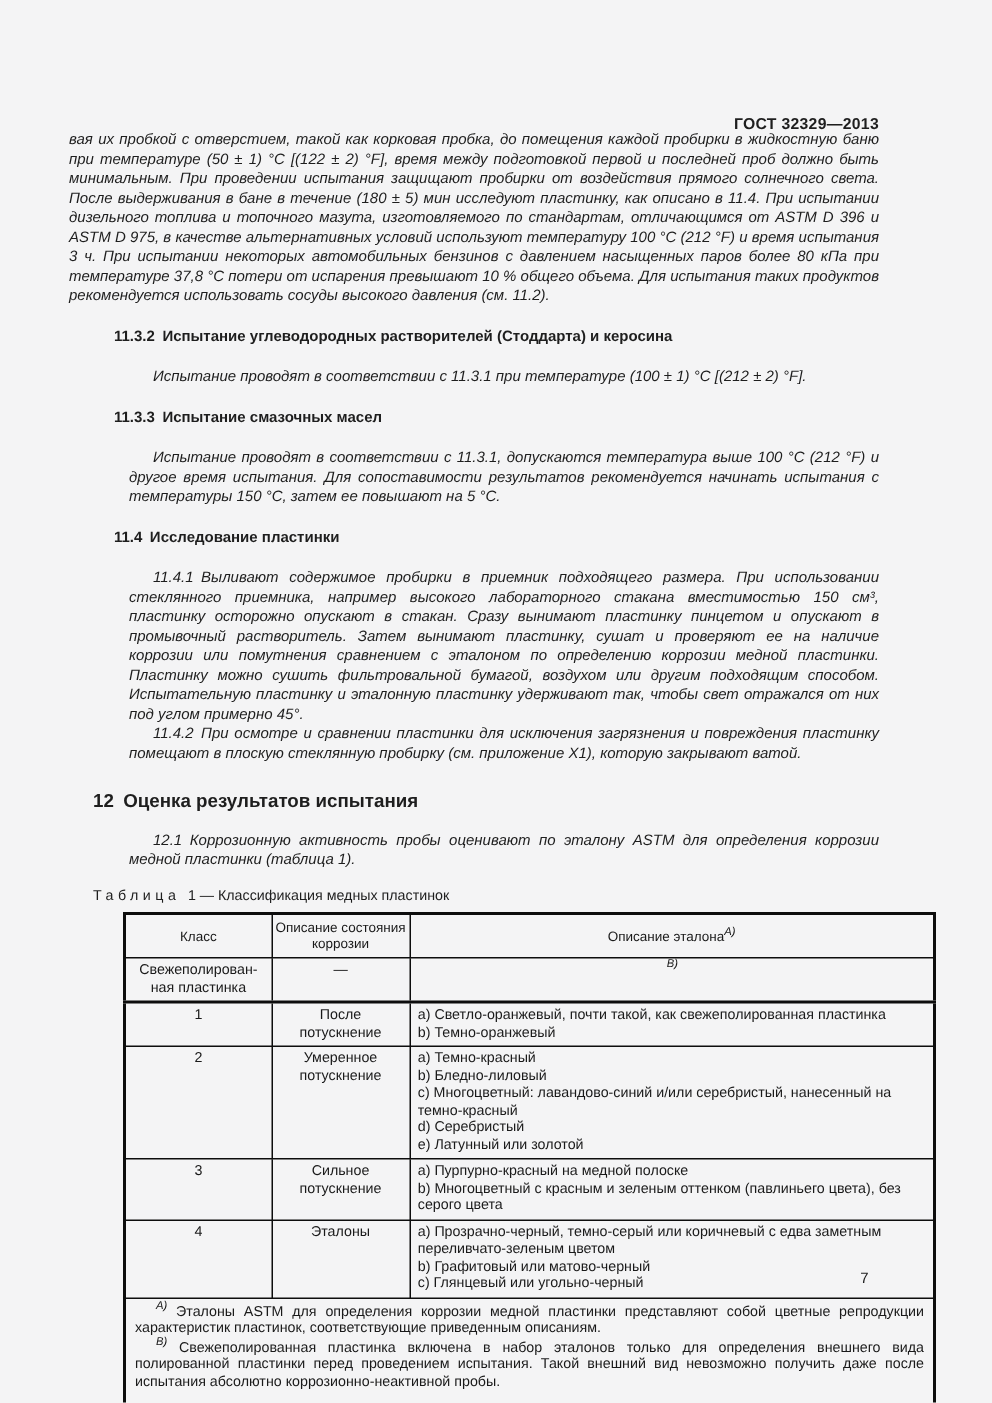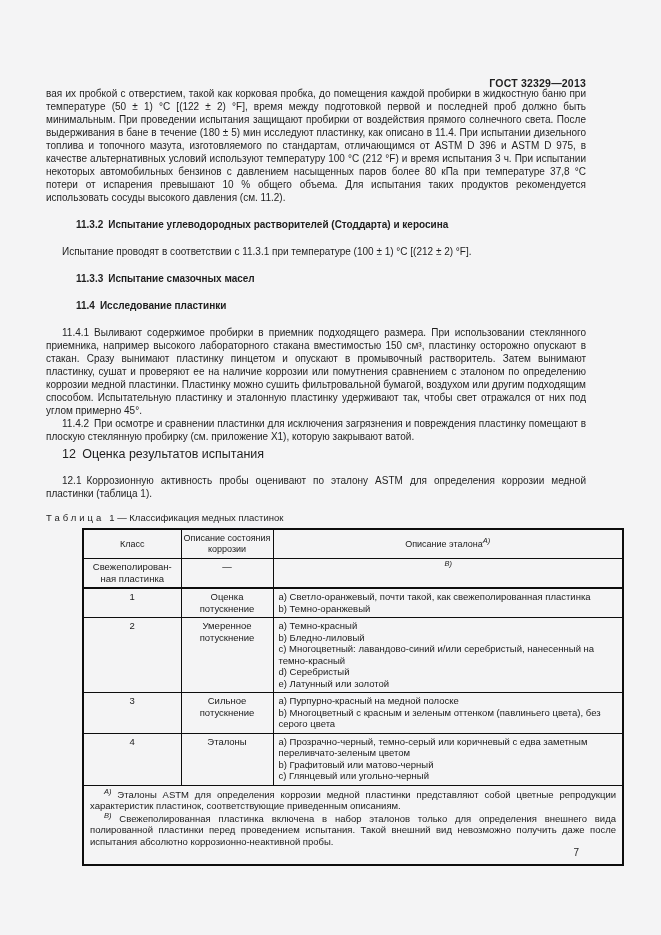--- a/index.html
+++ b/index.html
@@ -9,31 +9,31 @@
     font-family:"Liberation Sans", sans-serif;
     color:#1e1e1e;
     -webkit-font-smoothing:antialiased;
   }
   .page{position:relative;width:661px;height:935px;overflow:hidden;}
   .doc-header{
     position:absolute;top:77px;left:46px;width:540px;
     text-align:right;font-weight:bold;font-size:10.5px;letter-spacing:.2px;
   }
   .content{position:absolute;top:87px;left:46px;width:540px;}
-  p.body{margin:0;font-size:10px;line-height:13px;text-align:justify;}
-  p.ind{text-indent:16px;}
+  p.body{margin:0;font-size:10px;line-height:13px;text-align:justify;font-style:italic;}
+  p.ind{text-indent:16px;margin-left:40px;}
   p.boldline{margin:14px;font-size:10px;line-height:13px;font-weight:bold;text-indent:16px;}
   .h-sub{margin-top:10px;}
   .h-main{
-    margin:4px 0 12px;font-size:12.5px;line-height:15px;
-    font-weight:normal;text-indent:16px;
+    margin:18px 0 12px;font-size:12.5px;line-height:15px;
+    font-weight:bold;text-indent:16px;
   }
   .gap-before{margin-top:4px;}
   .tbl-caption{
-    margin:12px 0 4px;font-size:9.5px;line-height:12px;text-align:left;
+    margin:12px 16px 4px;font-size:9.5px;line-height:12px;text-align:left;
   }
   .tbl-caption .spaced{letter-spacing:3px;}
   .tbl-caption .rest{margin-left:5px;}
   table.gost{
     width:540px;border-collapse:collapse;
     border:2px solid #0d0d0d;
     font-size:9.5px;line-height:11.5px;color:#1a1a1a;
     table-layout:fixed;
     margin-left:36px;
   }
@@ -66,20 +66,21 @@
 
   <div class="doc-header">ГОСТ 32329—2013</div>
 
   <div class="content">
     <p class="body">вая их пробкой с отверстием, такой как корковая пробка, до помещения каждой пробирки в жидкостную баню при температуре (50 ± 1) °С [(122 ± 2) °F], время между подготовкой первой и последней проб должно быть минимальным. При проведении испытания защищают пробирки от воздействия прямого солнечного света. После выдерживания в бане в течение (180 ± 5) мин исследуют пластинку, как описано в 11.4. При испытании дизельного топлива и топочного мазута, изготовляемого по стандартам, отличающимся от ASTM D 396 и ASTM D 975, в качестве альтернативных условий используют температуру 100 °С (212 °F) и время испытания 3 ч. При испытании некоторых автомобильных бензинов с давлением насыщенных паров более 80 кПа при температуре 37,8 °С потери от испарения превышают 10 % общего объема. Для испытания таких продуктов рекомендуется использовать сосуды высокого давления (см. 11.2).</p>
 
     <p class="boldline">11.3.2 Испытание углеводородных растворителей (Стоддарта) и керосина</p>
     <p class="body ind">Испытание проводят в соответствии с 11.3.1 при температуре (100 ± 1) °С [(212 ± 2) °F].</p>
 
     <p class="boldline">11.3.3 Испытание смазочных масел</p>
+    <p class="body ind">Испытание проводят в соответствии с 11.3.1, допускаются температура выше 100 °С (212 °F) и другое время испытания. Для сопоставимости результатов рекомендуется начинать испытания с температуры 150 °С, затем ее повышают на 5 °С.</p>
 
     <p class="boldline h-sub">11.4 Исследование пластинки</p>
 
     <p class="body ind gap-before">11.4.1 Выливают содержимое пробирки в приемник подходящего размера. При использовании стеклянного приемника, например высокого лабораторного стакана вместимостью 150 см³, пластинку осторожно опускают в стакан. Сразу вынимают пластинку пинцетом и опускают в промывочный растворитель. Затем вынимают пластинку, сушат и проверяют ее на наличие коррозии или помутнения сравнением с эталоном по определению коррозии медной пластинки. Пластинку можно сушить фильтровальной бумагой, воздухом или другим подходящим способом. Испытательную пластинку и эталонную пластинку удерживают так, чтобы свет отражался от них под углом примерно 45°.</p>
     <p class="body ind">11.4.2 При осмотре и сравнении пластинки для исключения загрязнения и повреждения пластинку помещают в плоскую стеклянную пробирку (см. приложение Х1), которую закрывают ватой.</p>
 
     <p class="h-main">12 Оценка результатов испытания</p>
 
     <p class="body ind">12.1 Коррозионную активность пробы оценивают по эталону ASTM для определения коррозии медной пластинки (таблица 1).</p>
 
@@ -103,21 +104,21 @@
       </thead>
       <tbody>
           <tr class="first-row">
             <td class="c1">Свежеполирован-
 ная пластинка</td>
             <td class="c2">—</td>
             <td class="c3 note-cell"><sup class="fnmark">В)</sup></td>
           </tr>
           <tr>
             <td class="c1">1</td>
-            <td class="c2">Оценка
+            <td class="c2">После
 потускнение</td>
             <td class="c3">a) Светло-оранжевый, почти такой, как свежеполированная пластинка
 b) Темно-оранжевый</td>
           </tr>
           <tr>
             <td class="c1">2</td>
             <td class="c2">Умеренное
 потускнение</td>
             <td class="c3">a) Темно-красный
 b) Бледно-лиловый

